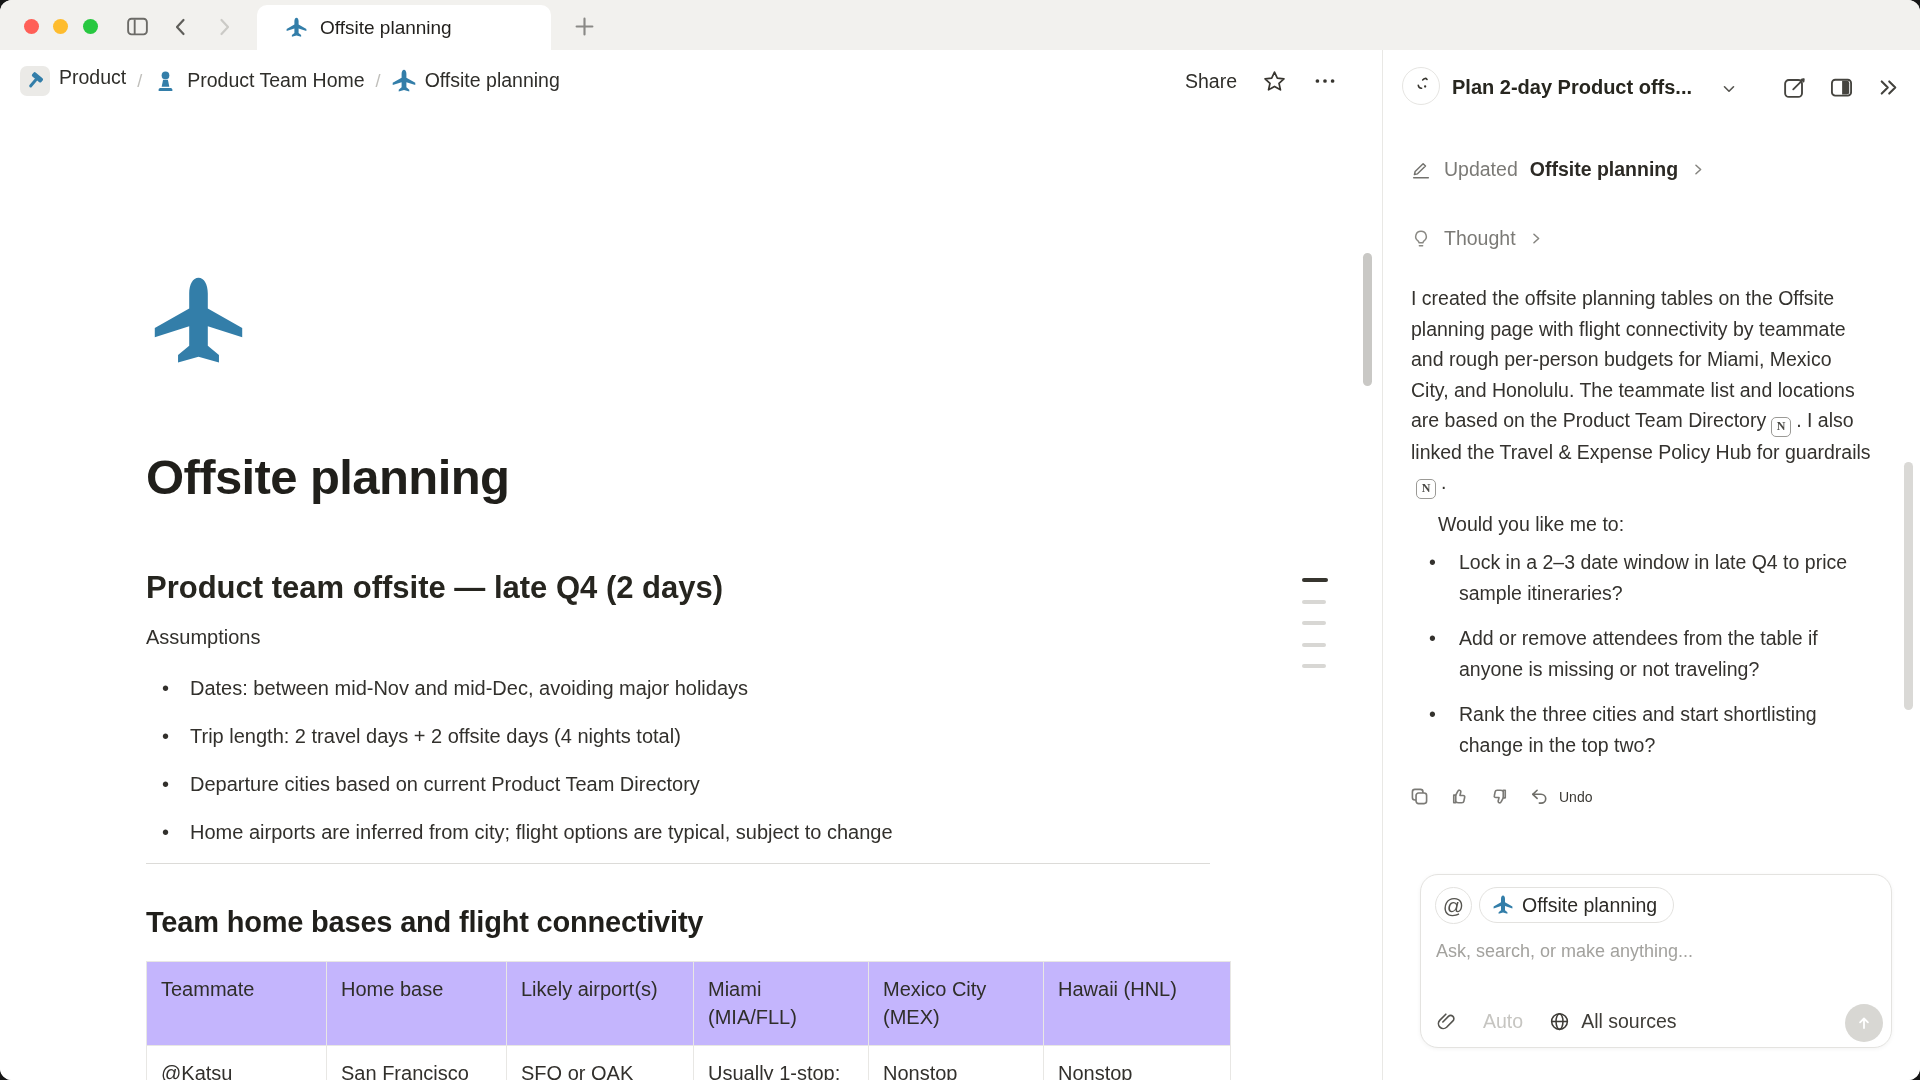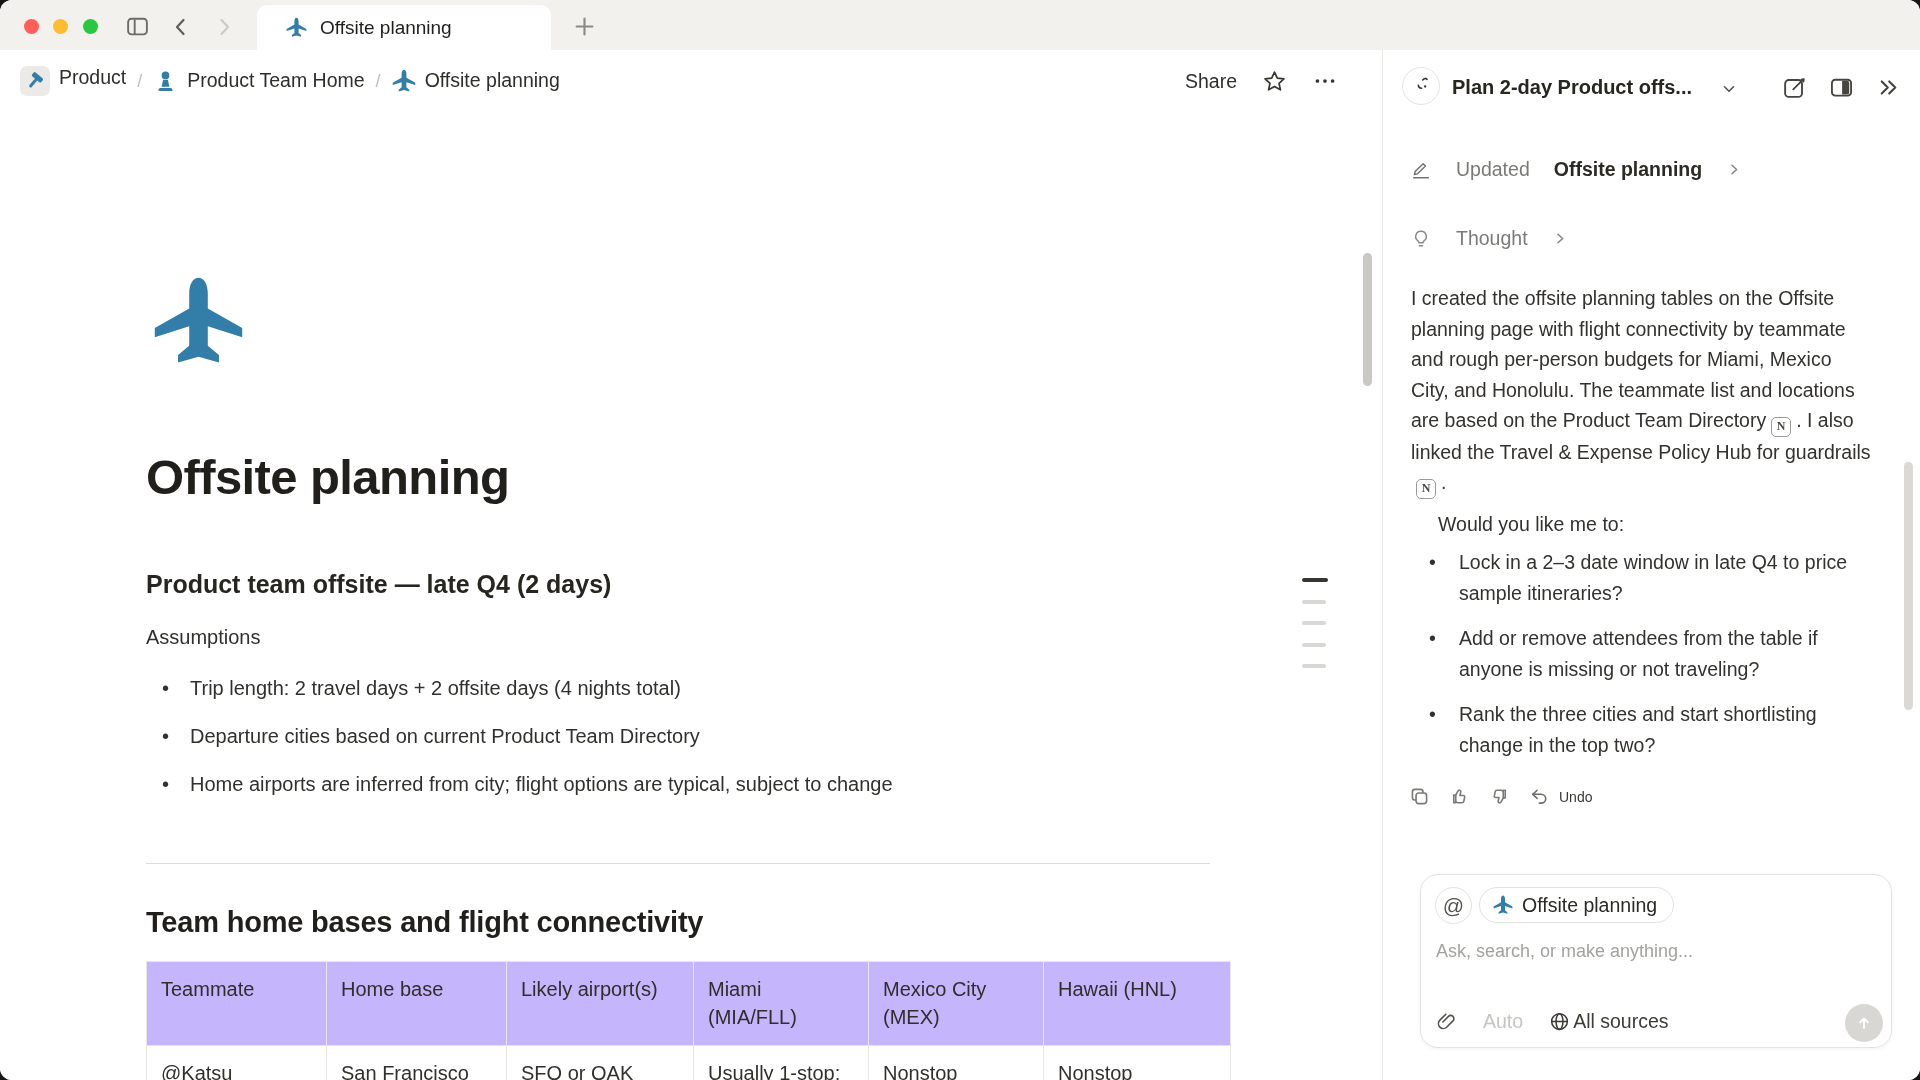--- a/index.html
+++ b/index.html
@@ -33,21 +33,21 @@
   .crumb { display:flex; align-items:flex-start; gap:9px; cursor:default; }
   .crumb-sep { color:#c0bfbb; font-size:18px; padding:0 2px; }
   .ws-icon { width:30px; height:30px; background:#ebeae7; border-radius:7px; display:flex; align-items:center; justify-content:center; }
   .tb-actions { position:absolute; left:1185px; top:0; height:62px; display:flex; align-items:center; gap:24px; }
   .share-label { font-size:19.5px; color:#2f2e2a; }
 
   
   .doc { position:absolute; left:0; top:112px; width:1382px; height:968px; background:#fff; overflow:hidden; }
   .page-icon { position:absolute; left:152px; top:163px; }
   .doc-title { position:absolute; left:146px; top:337px; font-size:49px; font-weight:700; letter-spacing:-0.6px; color:#201f1b; }
-  .doc-h3 { position:absolute; left:146px; top:458px; font-size:25px; font-weight:700; color:#26251f; }
+  .doc-h3 { position:absolute; left:146px; top:458px; font-size:31px; font-weight:700; color:#26251f; }
   .doc-assump { position:absolute; left:146px; top:514px; font-size:20px; color:#32302c; }
   .doc-ul { position:absolute; left:152px; top:561px; list-style:none; }
   .doc-ul li { position:relative; padding-left:38px; font-size:20px; line-height:30px; color:#32302c; margin-bottom:18px; }
   .doc-ul li::before { content:"•"; position:absolute; left:10px; font-size:20px; }
   .doc-divider { position:absolute; left:146px; top:751px; width:1064px; height:1px; background:#dcdbd8; }
   .doc-h2 { position:absolute; left:146px; top:794px; font-size:29px; font-weight:700; letter-spacing:-0.2px; color:#201f1b; }
   .table { position:absolute; left:146px; top:849px; display:grid;
     grid-template-columns:180px 180px 187px 175px 175px 187px;
     border-top:1px solid #e8e7e4; border-left:1px solid #e8e7e4; }
   .th,.td { border-right:1px solid #e8e7e4; border-bottom:1px solid #e8e7e4; padding:13px 14px; font-size:20px; line-height:28px; }
@@ -62,21 +62,21 @@
 
   
   .panel-divider { position:absolute; left:1382px; top:50px; width:1px; height:1030px; background:#e9e8e5; }
   .panel { position:absolute; left:1383px; top:50px; width:537px; height:1030px; background:#fff; }
   .panel-header { position:absolute; left:0; top:0; width:537px; height:62px; }
   .ai-face { position:absolute; left:19px; top:17px; width:38px; height:38px; border:1px solid #e6e5e2; border-radius:50%; background:#fff; display:flex; align-items:center; justify-content:center; }
   .panel-title { position:absolute; left:69px; top:26px; font-size:20px; font-weight:600; color:#27261f; max-width:265px; white-space:nowrap; overflow:hidden; }
   .panel-title-chev { position:absolute; left:337px; top:30px; }
   .ph-icons { position:absolute; right:19px; top:25px; display:flex; gap:22px; align-items:center; }
 
-  .p-row { position:absolute; left:27px; display:flex; align-items:center; gap:24px; }
+  .p-row { position:absolute; left:27px; display:flex; align-items:center; gap:12px; }
   .row-updated { top:108px; }
   .row-thought { top:177px; }
   .p-gray { font-size:19.5px; color:#7b7a76; }
   .p-page { font-size:19.5px; font-weight:600; color:#2c2a25; }
 
   .p-para { position:absolute; left:28px; top:233px; width:462px; font-size:19.5px; line-height:30.6px; color:#34322e; }
   .nbadge { display:inline-flex; align-items:center; justify-content:center; width:20px; height:20px; border:1.3px solid #9b9a96; border-radius:5px; font-size:12px; font-weight:700; font-family:"Liberation Serif","DejaVu Serif",serif; color:#4a4945; margin:0 5px; vertical-align:-3px; }
   .p-question { position:absolute; left:28px; top:463px; font-size:19.5px; color:#34322e;margin-left:27px; }
   .p-ul { position:absolute; left:28px; top:497px; list-style:none; }
   .p-ul li { position:relative; padding-left:48px; width:440px; font-size:19.5px; line-height:30.6px; color:#34322e; margin-bottom:15px; }
@@ -88,21 +88,21 @@
   .undo-label { font-size:14px; color:#3a3833; }
 
   
   .chatbox { position:absolute; left:37px; top:824px; width:472px; height:174px; border:1px solid #e4e3e0; border-radius:18px; background:#fff; box-shadow:0 1px 4px rgba(0,0,0,.05); }
   .at-btn { position:absolute; left:14px; top:12px; width:37px; height:37px; border:1px solid #e3e2df; border-radius:50%; display:flex; align-items:center; justify-content:center; font-size:21px; color:#55544f; }
   .ctx-chip { position:absolute; left:58px; top:12px; height:36px; border:1px solid #e3e2df; border-radius:18px; display:flex; align-items:center; gap:9px; padding:0 16px 0 13px; }
   .chip-label { font-size:19.5px; font-weight:500; color:#2c2a26; }
   .chat-input { position:absolute; left:15px; top:66px; width:430px; font-size:18px; color:#a3a29e; }
   .cb-bottom { position:absolute; left:14px; top:135px; display:flex; align-items:center; gap:25px; }
   .auto-label { font-size:19.5px; color:#c6c5c1; }
-  .sources { display:flex; align-items:center; gap:2px; }
+  .sources { display:flex; align-items:center; gap:10px; }
   .sources-label { font-size:19.5px; font-weight:500; color:#3e3c37; }
   .send-btn { position:absolute; left:424px; top:129px; width:38px; height:38px; border-radius:50%; background:#d8d7d3; display:flex; align-items:center; justify-content:center; }
 
   .panel-scroll { position:absolute; left:521px; top:412px; width:9px; height:248px; border-radius:5px; background:#dad9d6; }
 </style>
 </head>
 <body>
 
 <div id="window">
 
@@ -200,20 +200,21 @@
     <div class="page-icon">
       <svg width="93" height="93" viewBox="0 0 100 100" fill="#337ea9">
           <path d="M50,3 C56,3 60,10 60,20 L60,36 L97,57 L97,67 L60,55 L60,76 L72,86 L72,94 L50,88 L28,94 L28,86 L40,76 L40,55 L3,67 L3,57 L40,36 L40,20 C40,10 44,3 50,3 Z"></path>
         </svg>
     </div>
     <h1 class="doc-title">Offsite planning</h1>
     <h3 class="doc-h3">Product team offsite — late Q4 (2 days)</h3>
     <div class="doc-assump">Assumptions</div>
 
     <ul class="doc-ul">
+      <li><span>Dates: between mid-Nov and mid-Dec, avoiding major holidays</span></li>
       <li><span>Trip length: 2 travel days + 2 offsite days (4 nights total)</span></li>
       <li><span>Departure cities based on current Product Team Directory</span></li>
       <li><span>Home airports are inferred from city; flight options are typical, subject to change</span></li>
     </ul>
 
     <div class="doc-divider"></div>
     <h2 class="doc-h2">Team home bases and flight connectivity</h2>
 
     <div class="table">
       <div class="th">Teammate</div>

